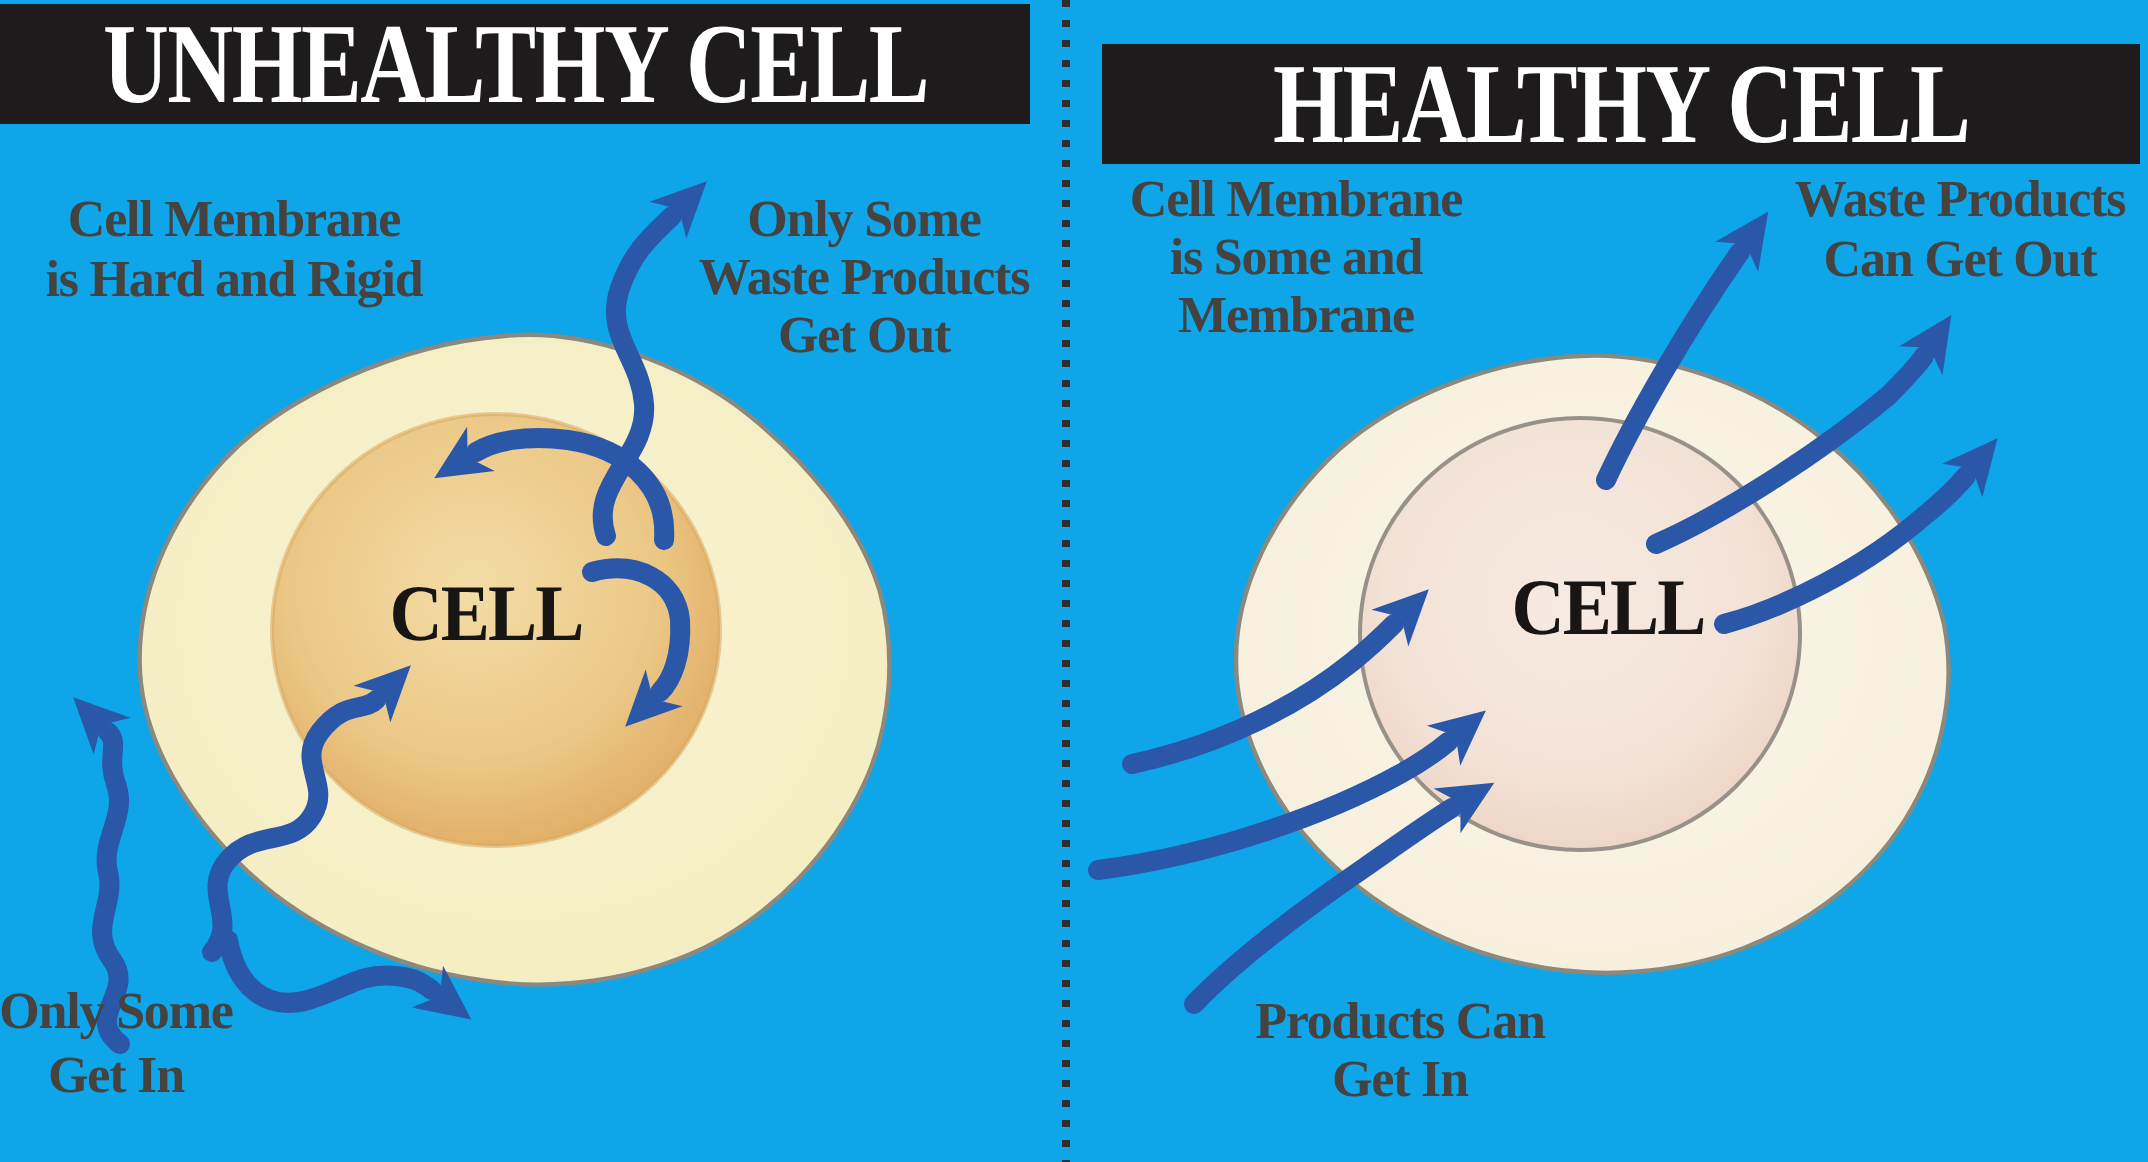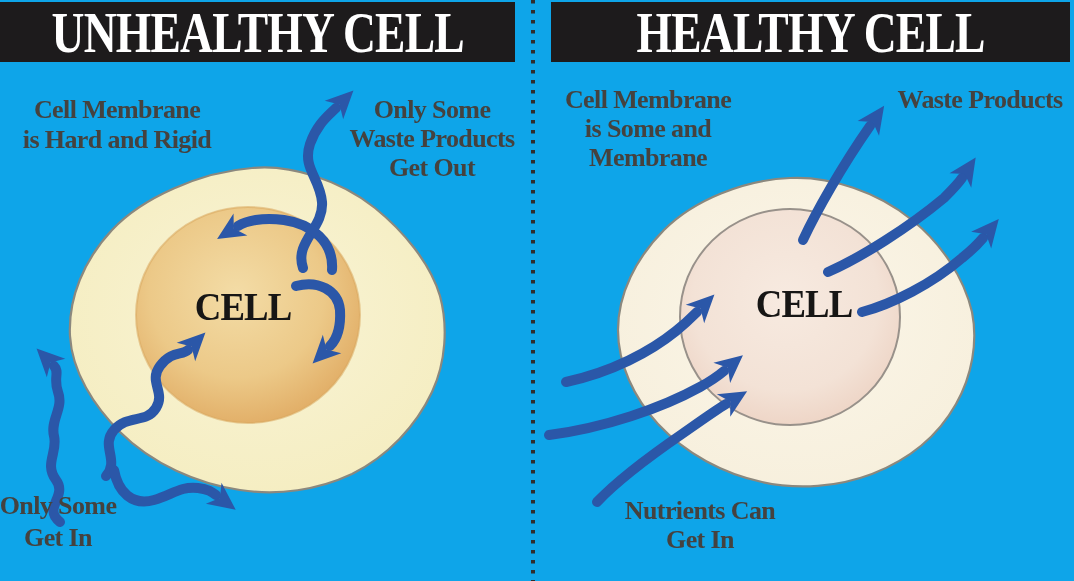--- a/index.html
+++ b/index.html
@@ -16,21 +16,21 @@
     background:#1d1b1c;
     display:flex;align-items:center;justify-content:center;
     z-index:2;
   }
   .header-bar .title{
     color:#ffffff;font-weight:bold;font-size:57px;line-height:1;
     white-space:nowrap;letter-spacing:-1px;
     transform:scaleX(0.8);transform-origin:center;
   }
   #bar-unhealthy{left:0;width:515px;}
-  #bar-healthy{left:551px;width:519px;}
+  #bar-healthy{left:551px;width:519px;margin-top:20px;}
   .note{
     position:absolute;z-index:3;
     transform:translateX(-50%);
     text-align:center;
     color:#45423f;font-weight:bold;font-size:26px;
     letter-spacing:-0.6px;line-height:30px;
     white-space:nowrap;
   }
   .note span{display:block;}
   #note-u-membrane{left:117px;top:95px;}
@@ -127,20 +127,21 @@
   </div>
   <div class="cell-label" id="cell-u">CELL</div>
 
   <div class="note" id="note-h-membrane">
     <span>Cell Membrane</span>
     <span>is Some and</span>
     <span>Membrane</span>
   </div>
   <div class="note" id="note-h-waste">
     <span>Waste Products</span>
+    <span>Can Get Out</span>
   </div>
   <div class="note" id="note-h-nutrients">
-    <span>Nutrients Can</span>
+    <span>Products Can</span>
     <span>Get In</span>
   </div>
   <div class="cell-label" id="cell-h">CELL</div>
 
 </div>
 
 </body></html>

